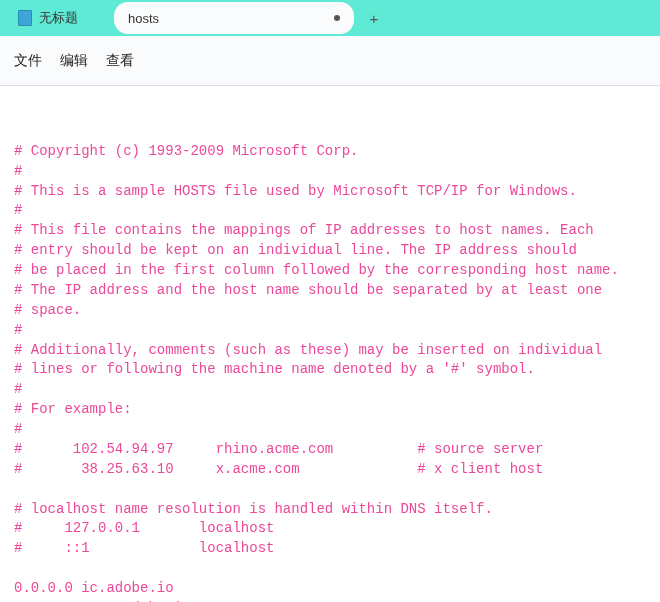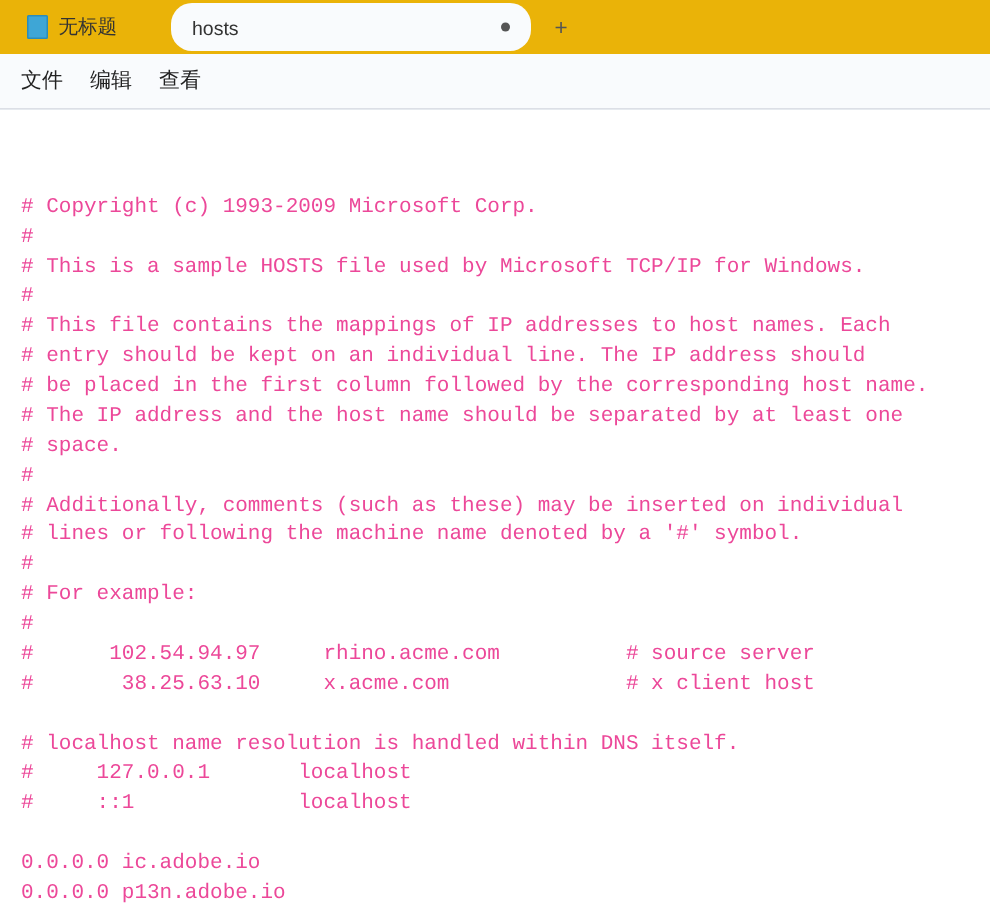--- a/index.html
+++ b/index.html
@@ -9,21 +9,21 @@
       background: #e8ecf4;
       font-family: "Segoe UI", "Microsoft YaHei", sans-serif;
       font-size: 13px;
       color: #1a1a1a;
       overflow: hidden;
     }
     .tabbar {
       display: flex;
       align-items: center;
       height: 36px;
-      background: #eab308;
+      background: #5eead4;
       padding: 0 4px;
     }
     .tab {
       display: flex;
       align-items: center;
       height: 32px;
       padding: 0 14px;
       font-size: 13px;
       color: #333;
       gap: 7px;
@@ -57,21 +57,21 @@
       width: 28px; height: 28px;
       display: flex; align-items: center; justify-content: center;
       font-size: 15px; color: #555;
       cursor: pointer;
       margin-left: 6px;
     }
     .menubar {
       display: flex;
       align-items: center;
       gap: 18px;
-      height: 37px;
+      height: 50px;
       padding: 0 14px;
       background: #f9fbfd;
       border-bottom: 1px solid #dcdfe6;
       font-size: 14px;
       color: #222;
     }
     .menubar .menu-item { cursor: pointer; }
     .editor {
       background: #ffffff;
       height: calc(602px - 36px - 32px);

